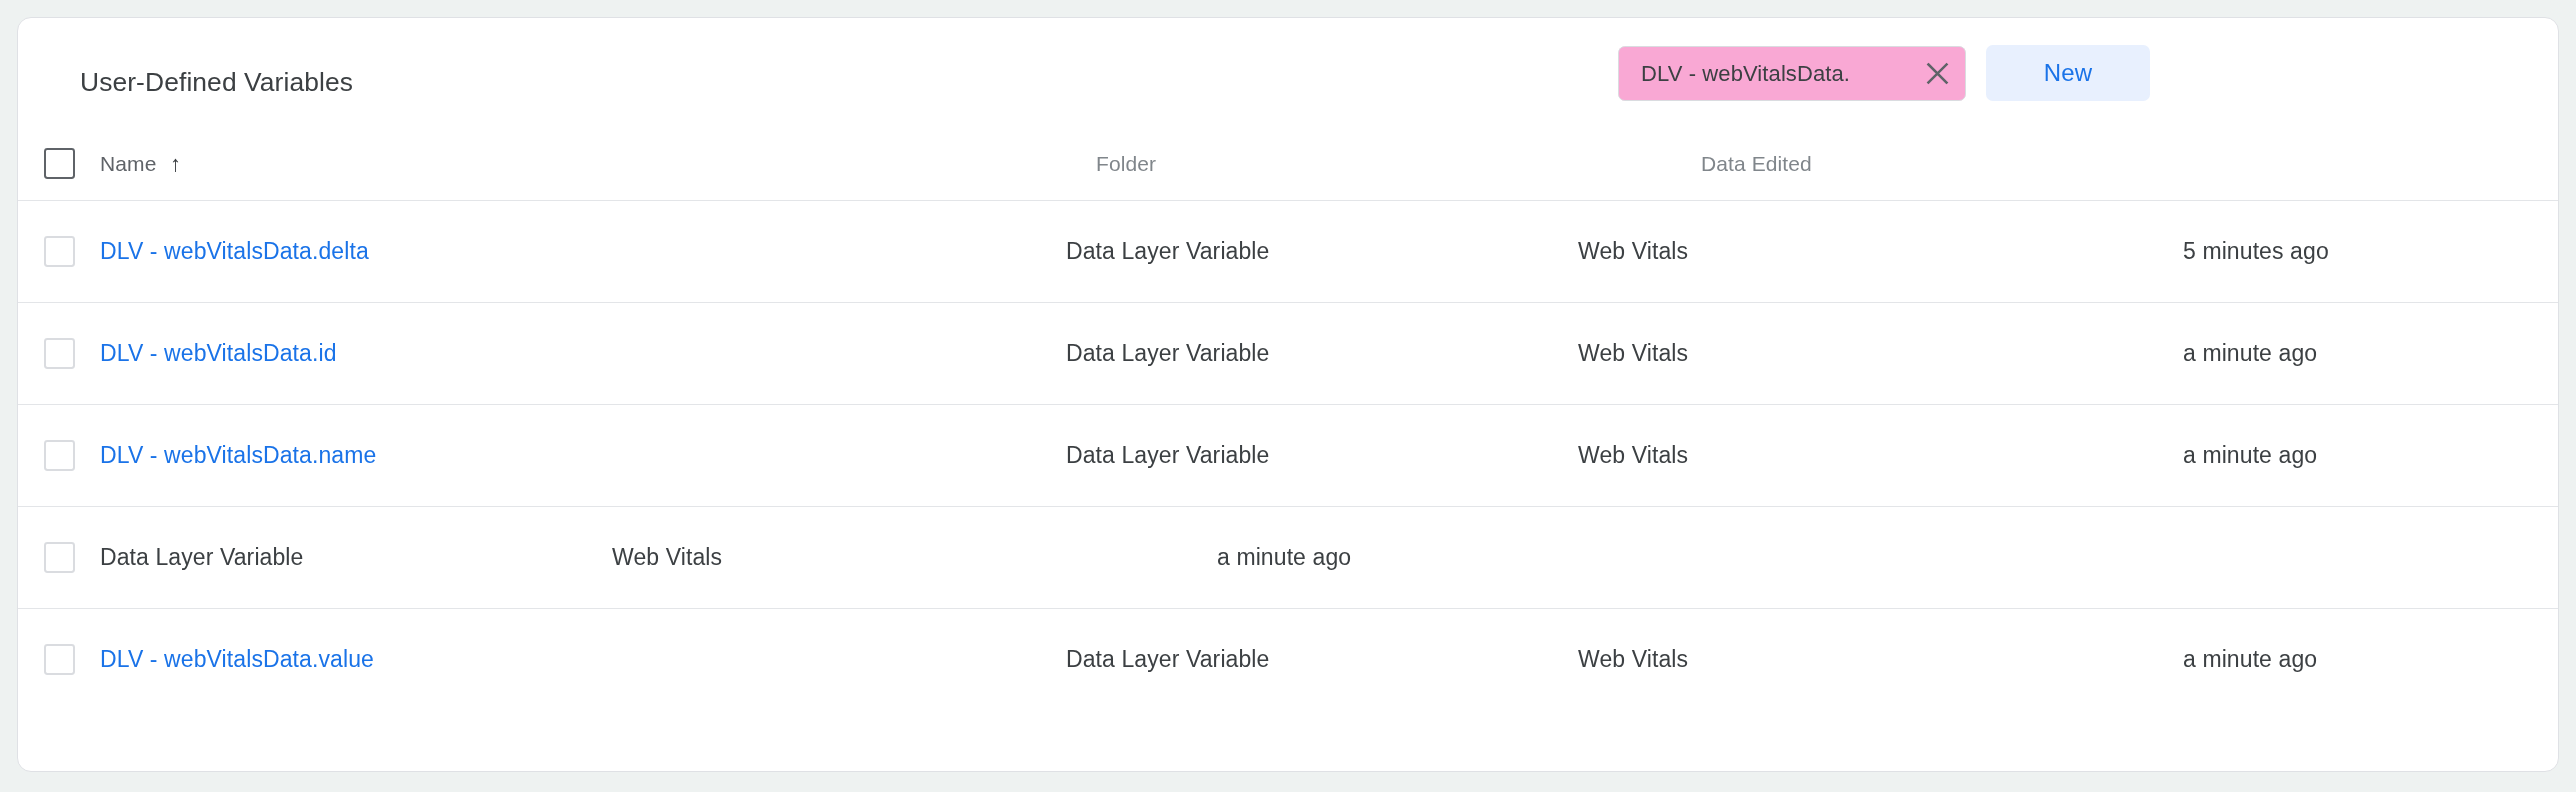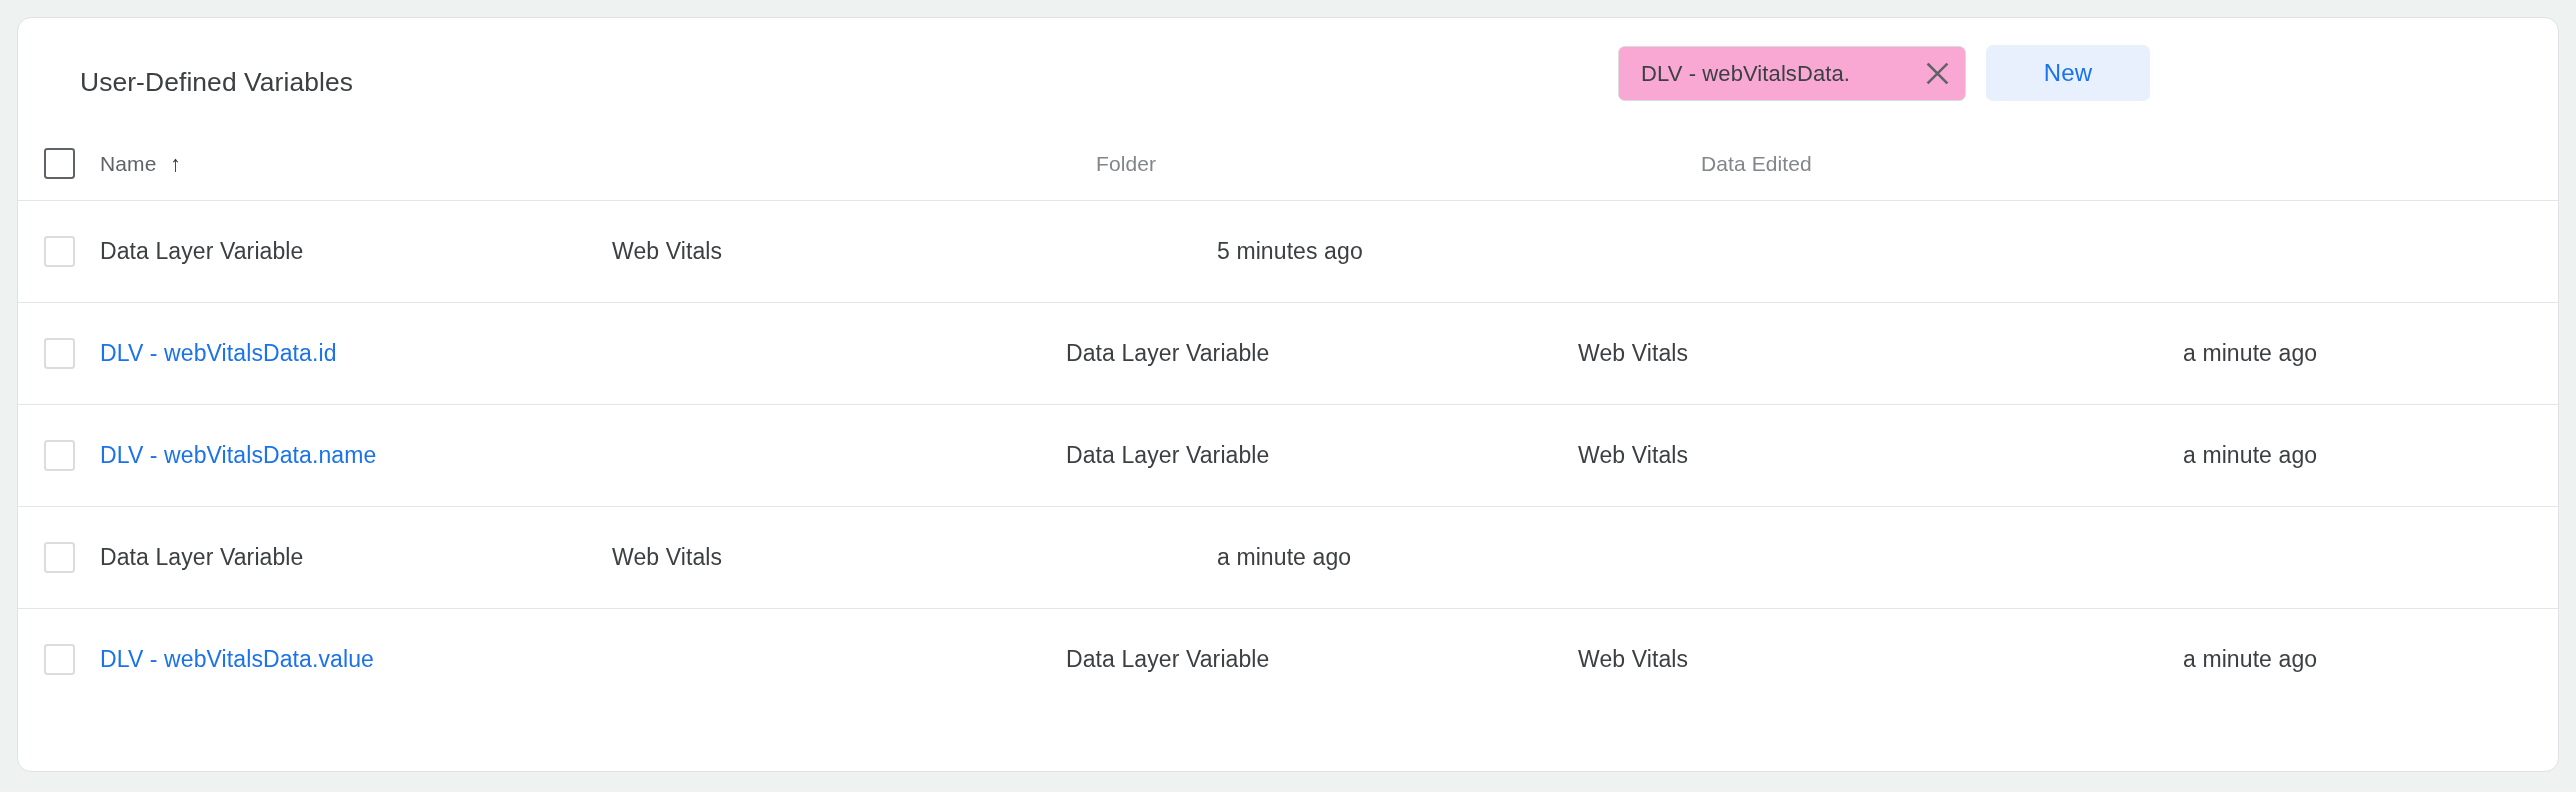--- a/index.html
+++ b/index.html
@@ -193,20 +193,23 @@
         <span class="sort-arrow">↑</span>
       </div>
       <div class="cell col-folder">Folder</div>
       <div class="cell col-edited">Data Edited</div>
     </div>
 
     <div class="row">
       <div class="cell col-check">
         <div class="checkbox"></div>
       </div>
+      <div class="cell col-name">
+        <a class="name-link" href="#">DLV - webVitalsData.delta</a>
+      </div>
       <div class="cell col-type">Data Layer Variable</div>
       <div class="cell col-folder">Web Vitals</div>
       <div class="cell col-edited">5 minutes ago</div>
     </div>
 
     <div class="row">
       <div class="cell col-check">
         <div class="checkbox"></div>
       </div>
       <div class="cell col-name">

